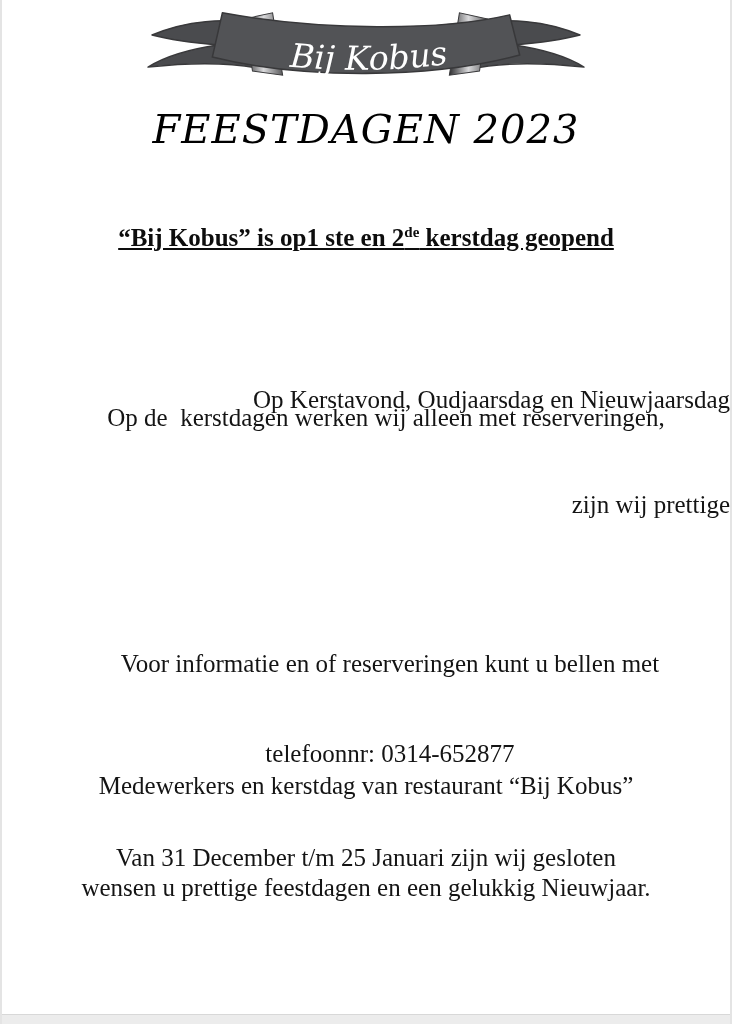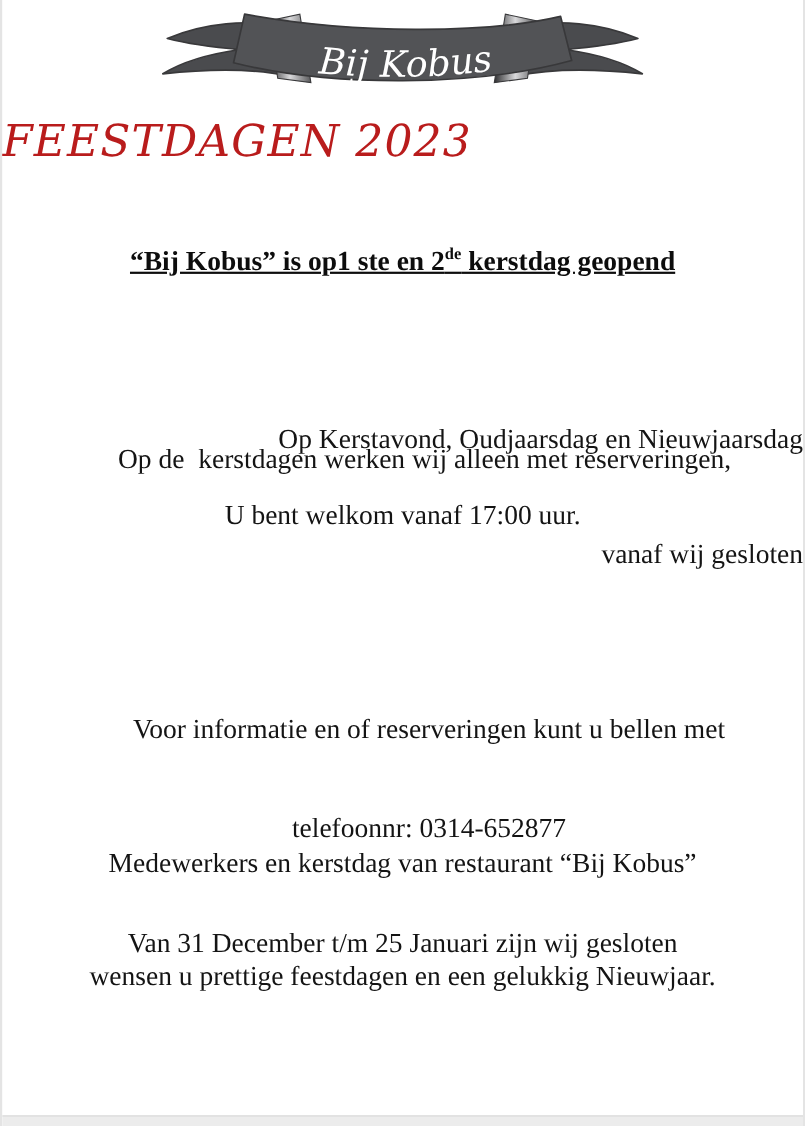--- a/index.html
+++ b/index.html
@@ -17,25 +17,25 @@
   .bottom-strip{
     position:absolute;left:0;right:0;bottom:0;height:9px;
     background:#ececec;border-top:1px solid #d8d8d8;
   }
   .ribbon-wrap{
     position:absolute;top:4px;left:50%;transform:translateX(-50%);
     width:452px;height:82px;
   }
   .title{
     position:absolute;top:106px;left:0;width:100%;
-    text-align:left;
+    text-align:center;
     font-family:"DejaVu Serif","Liberation Serif",serif;
     font-style:italic;
     font-size:40px;letter-spacing:1px;
-    color:#b91c1c;
+    color:#000000;
   }
   .headline{
     position:absolute;top:224px;left:0;width:100%;
     text-align:center;
     font-weight:bold;font-size:25px;color:#0d0d0d;text-decoration:underline;
   }
   .headline sup{font-size:15px;vertical-align:super;line-height:0;font-weight:bold;}
   .para{
     position:absolute;left:0;width:100%;
     text-align:center;font-size:25px;line-height:35px;color:#141414;
@@ -87,26 +87,25 @@
       </text>
     </svg>
   </div>
 
   <div class="title">FEESTDAGEN 2023</div>
 
   <div class="headline"><span>“Bij Kobus” is op1 ste en 2</span><sup>de</sup><span> kerstdag geopend</span></div>
 
   <div class="para p-closed">
     <div>Op Kerstavond, Oudjaarsdag en Nieuwjaarsdag</div>
-    <div>vanaf wij gesloten</div>
+    <div>zijn wij prettige</div>
   </div>
 
   <div class="para p-reserv">Op de  kerstdagen werken wij alleen met reserveringen,</div>
 
-  <div class="para p-welcome">U bent welkom vanaf 17:00 uur.</div>
 
   <div class="para p-info">
     <div>Voor informatie en of reserveringen kunt u bellen met</div>
     <div>telefoonnr: 0314-652877</div>
   </div>
 
   <div class="para p-greet">
     <div>Medewerkers en kerstdag van restaurant “Bij Kobus”</div>
     <div>wensen u prettige feestdagen en een gelukkig Nieuwjaar.</div>
   </div>

